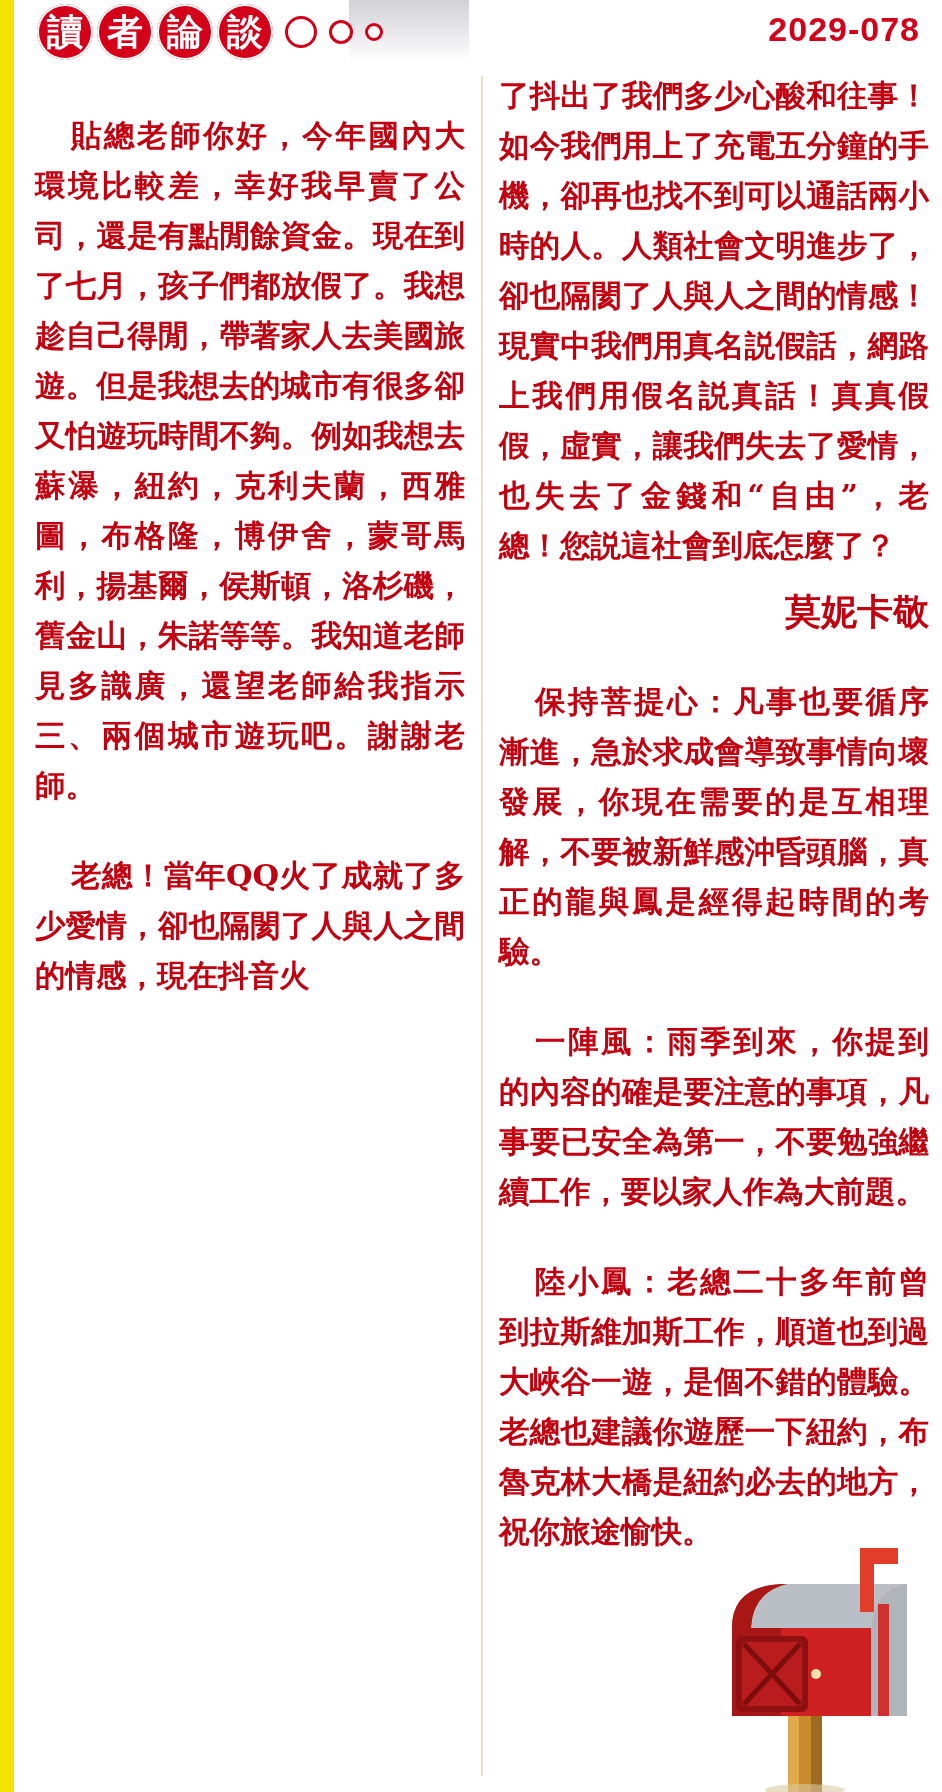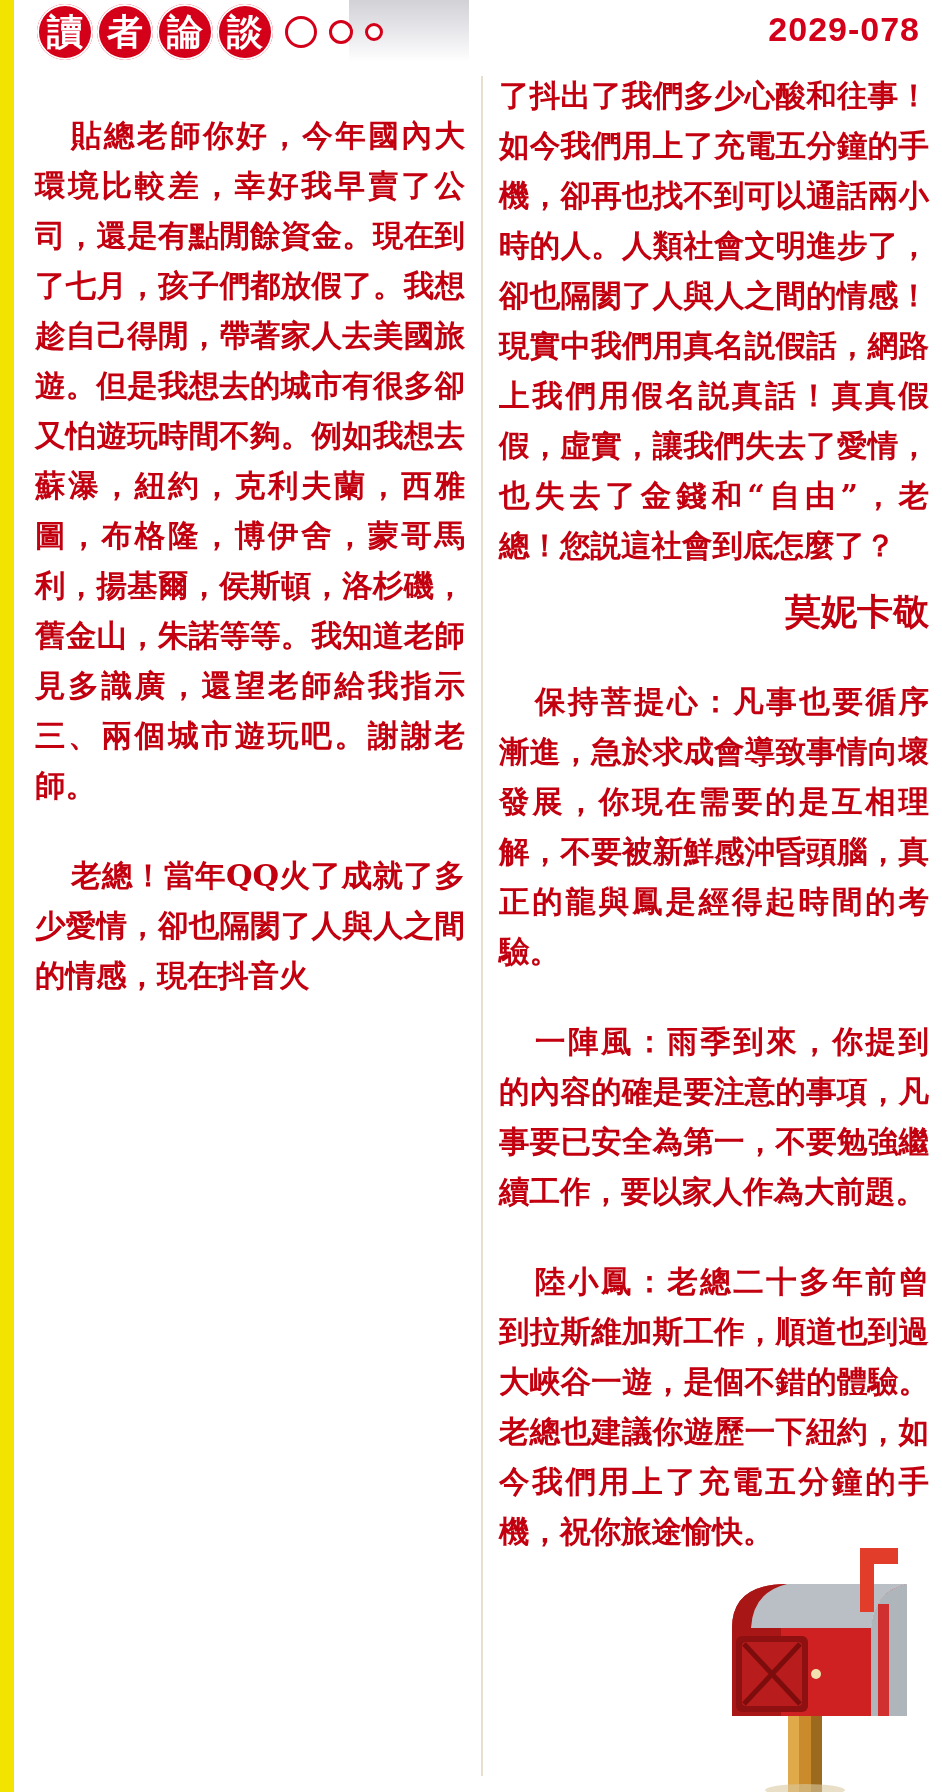--- a/index.html
+++ b/index.html
@@ -193,21 +193,21 @@
     <div class="col col-left">
       <p class="para indent gap-top">貼總老師你好，今年國內大環境比較差，幸好我早賣了公司，還是有點閒餘資金。現在到了七月，孩子們都放假了。我想趁自己得閒，帶著家人去美國旅遊。但是我想去的城市有很多卻又怕遊玩時間不夠。例如我想去蘇瀑，紐約，克利夫蘭，西雅圖，布格隆，博伊舍，蒙哥馬利，揚基爾，侯斯頓，洛杉磯，舊金山，朱諾等等。我知道老師見多識廣，還望老師給我指示三、兩個城市遊玩吧。謝謝老師。</p>
       <p class="para indent gap-top">老總！當年QQ火了成就了多少愛情，卻也隔閡了人與人之間的情感，現在抖音火</p>
     </div>
 
     <div class="col col-right">
       <p class="para">了抖出了我們多少心酸和往事！如今我們用上了充電五分鐘的手機，卻再也找不到可以通話兩小時的人。人類社會文明進步了，卻也隔閡了人與人之間的情感！現實中我們用真名説假話，網路上我們用假名説真話！真真假假，虛實，讓我們失去了愛情，也失去了金錢和“自由”，老總！您説這社會到底怎麼了？</p>
       <p class="sign">莫妮卡敬</p>
       <p class="para indent gap-top">保持菩提心：凡事也要循序漸進，急於求成會導致事情向壞發展，你現在需要的是互相理解，不要被新鮮感沖昏頭腦，真正的龍與鳳是經得起時間的考驗。</p>
       <p class="para indent gap-top">一陣風：雨季到來，你提到的內容的確是要注意的事項，凡事要已安全為第一，不要勉強繼續工作，要以家人作為大前題。</p>
-      <p class="para indent gap-top">陸小鳳：老總二十多年前曾到拉斯維加斯工作，順道也到過大峽谷一遊，是個不錯的體驗。老總也建議你遊歷一下紐約，如今我們用上了充電五分鐘的手機，祝你旅途愉快。</p>
+      <p class="para indent gap-top">陸小鳳：老總二十多年前曾到拉斯維加斯工作，順道也到過大峽谷一遊，是個不錯的體驗。老總也建議你遊歷一下紐約，布魯克林大橋是紐約必去的地方，祝你旅途愉快。</p>
     </div>
   </div>
 
   <div class="mailbox">
     <svg width="250" height="260" viewBox="0 0 250 260" xmlns="http://www.w3.org/2000/svg">
 
       <rect x="96" y="150" width="34" height="110" fill="#c98b2b"></rect>
       <rect x="96" y="150" width="11" height="110" fill="#e0a94a"></rect>
       <rect x="119" y="150" width="11" height="110" fill="#9c6a1e"></rect>
 

